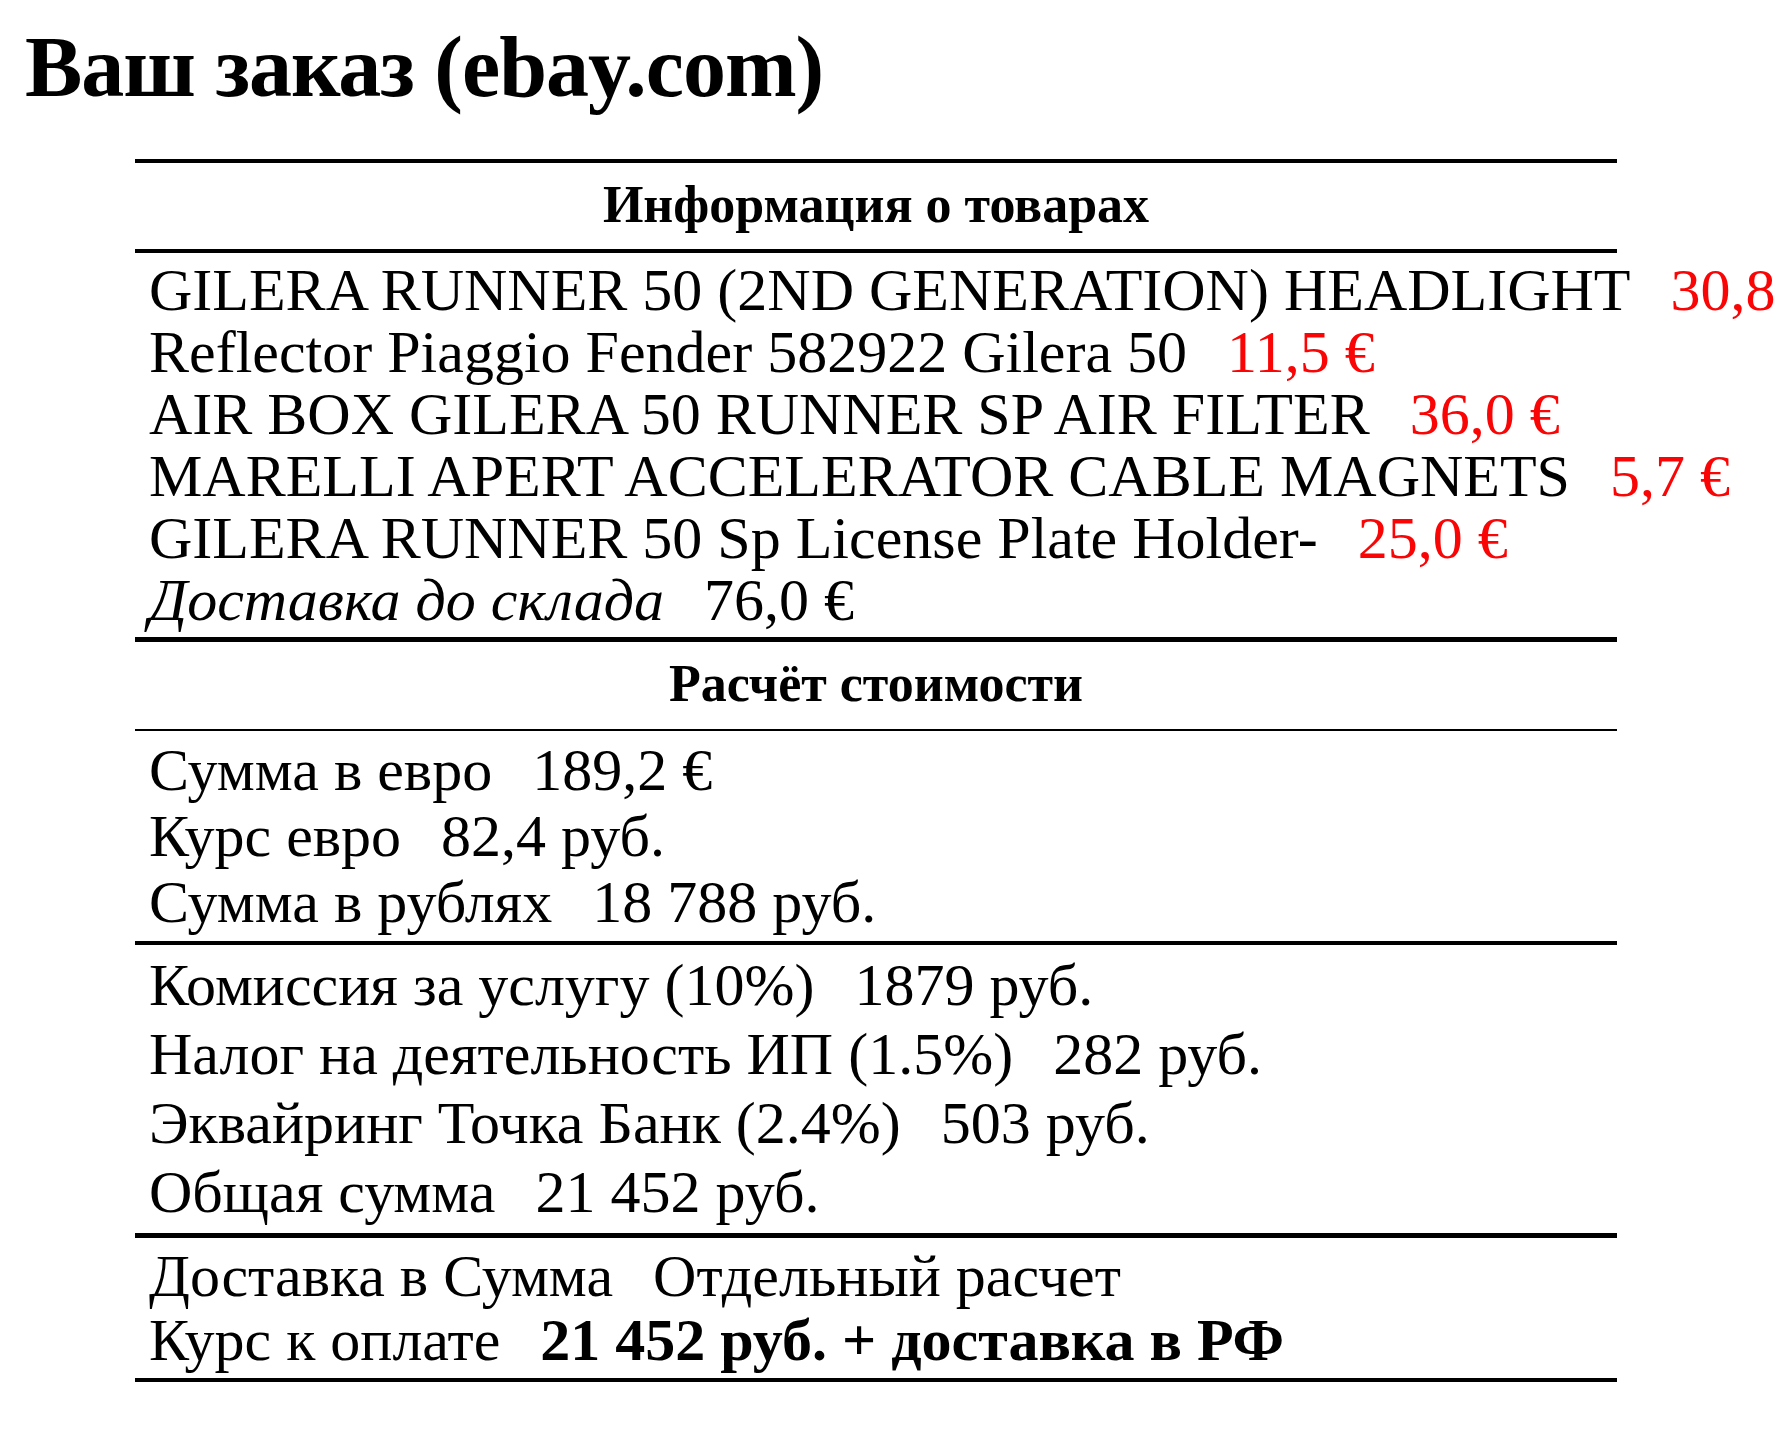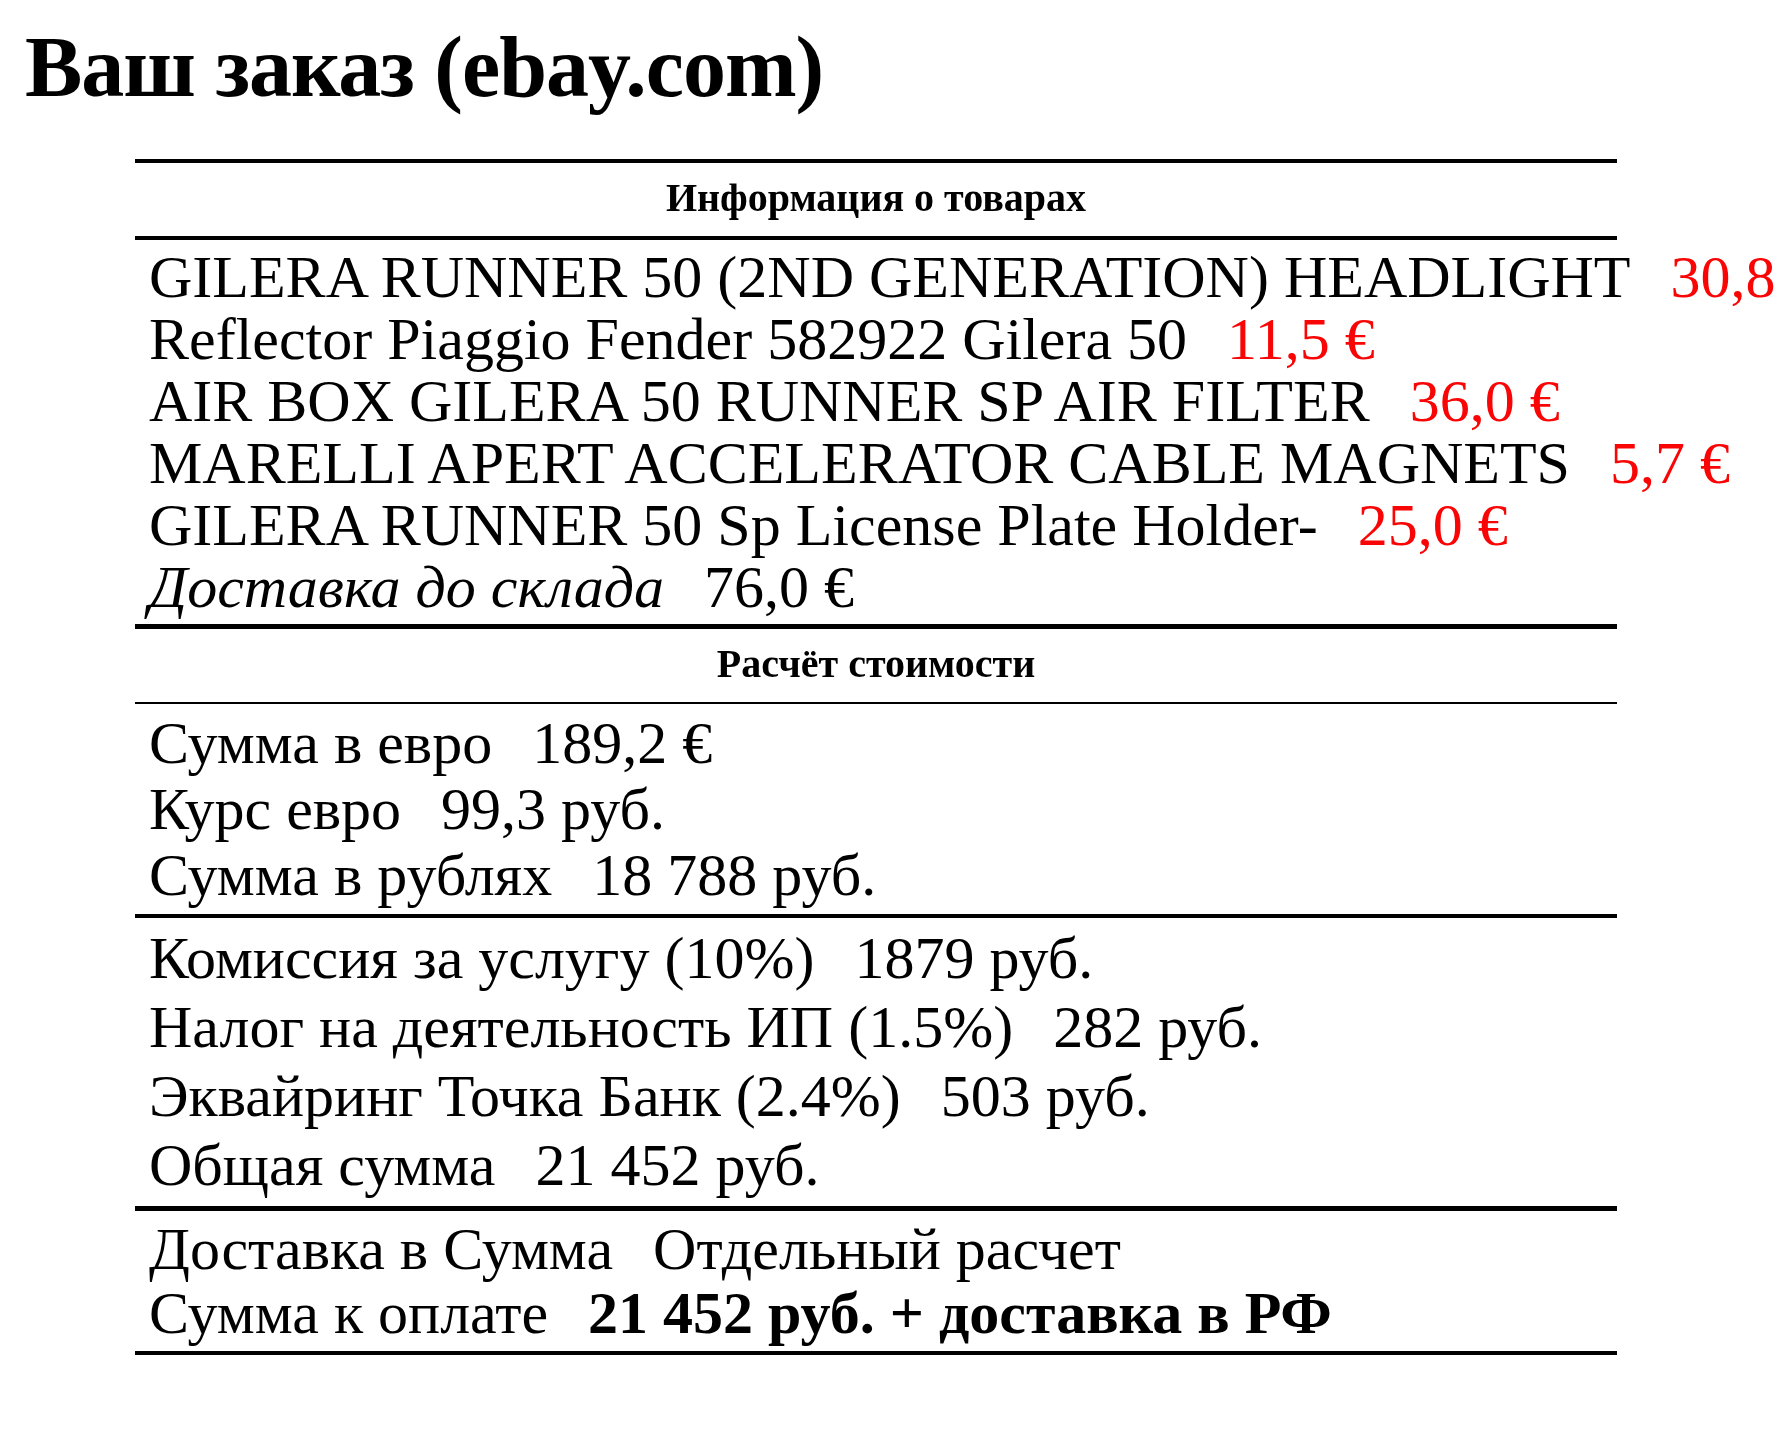--- a/index.html
+++ b/index.html
@@ -28,21 +28,21 @@
     background: #000000;
     border: none;
   }
   .rule.r-top        { height: 4px; }
   .rule.r-mid        { height: 4px; }
   .rule.r-thick      { height: 5px; }
   .rule.r-thin       { height: 2px; }
   .section-header {
     text-align: center;
     font-weight: 700;
-    font-size: 40px;
+    font-size: 52px;
     padding: 13px 0 16px 0;
     line-height: 1.1;
   }
   .rows-block { padding: 6px 0; }
   .row {
     display: flex;
     align-items: baseline;
     padding-left: 14px;
     padding-right: 24px;
     font-size: 60px;
@@ -104,21 +104,21 @@
 
   <div class="rule r-thin"></div>
 
   <div class="rows-block costs-a">
     <div class="row cost">
       <span class="label">Сумма в евро</span>
       <span class="value">189,2 €</span>
     </div>
     <div class="row cost">
       <span class="label">Курс евро</span>
-      <span class="value">99,3 руб.</span>
+      <span class="value">82,4 руб.</span>
     </div>
     <div class="row cost">
       <span class="label">Сумма в рублях</span>
       <span class="value">18 788 руб.</span>
     </div>
   </div>
 
   <div class="rule r-mid"></div>
 
   <div class="rows-block costs-b">
@@ -141,20 +141,20 @@
   </div>
 
   <div class="rule r-thick"></div>
 
   <div class="rows-block costs-c">
     <div class="row cost">
       <span class="label">Доставка в Сумма</span>
       <span class="value">Отдельный расчет</span>
     </div>
     <div class="row cost">
-      <span class="label">Сумма к оплате</span>
+      <span class="label">Курс к оплате</span>
       <span class="value bold">21 452 руб. + доставка в РФ</span>
     </div>
   </div>
 
   <div class="rule r-mid"></div>
 
 </div>
 
 </body></html>

